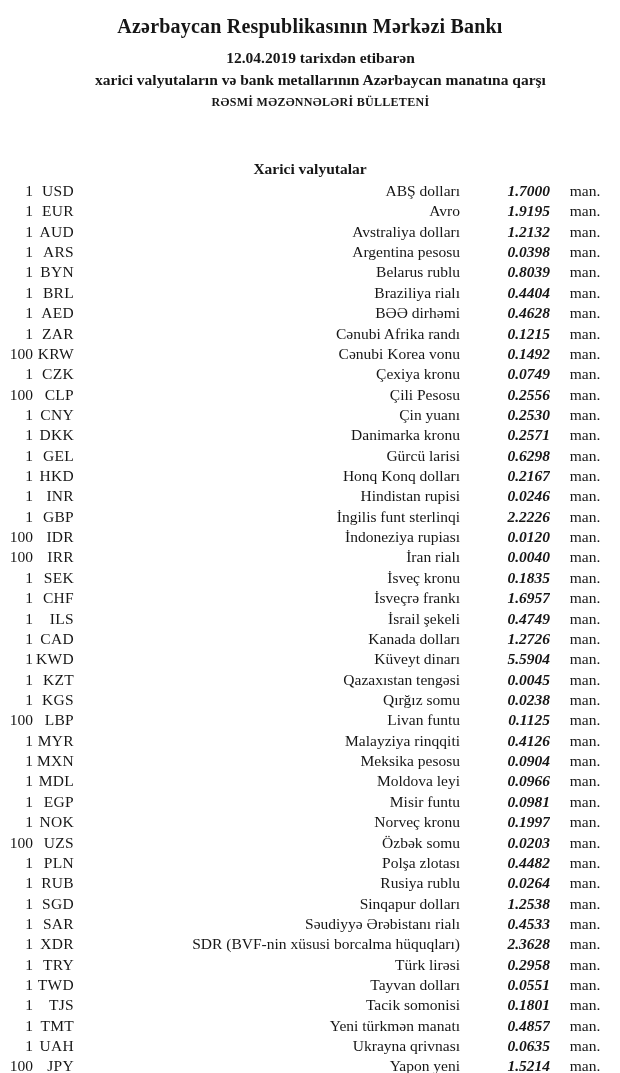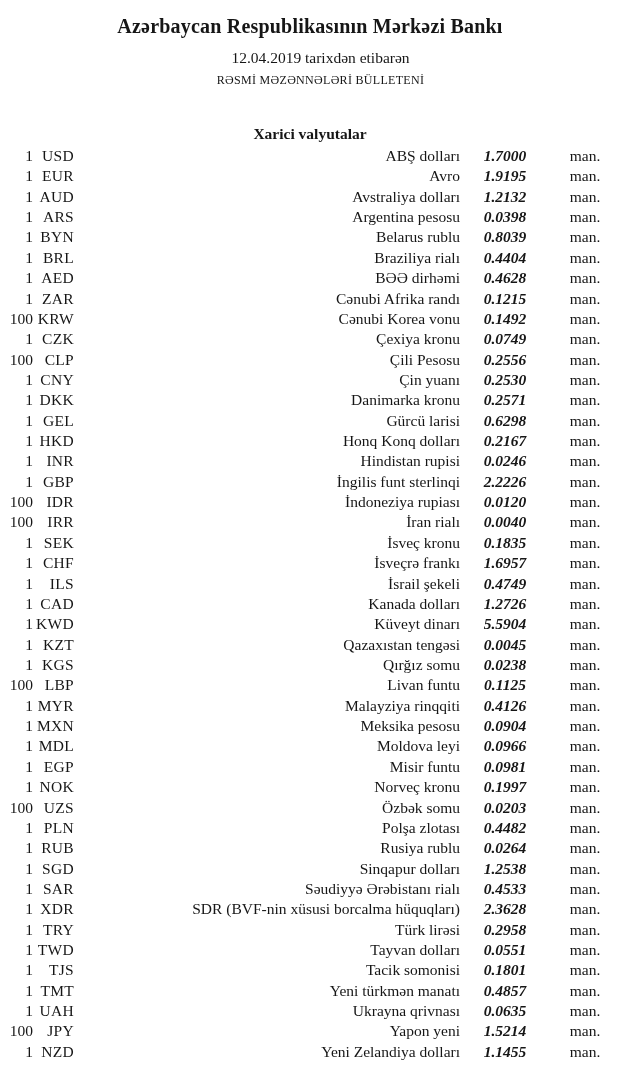--- a/index.html
+++ b/index.html
@@ -7,54 +7,55 @@
     width: 620px; height: 1073px;
     background: #ffffff; color: #161616;
     font-family: "Liberation Serif", serif;
     overflow: hidden;
   }
   .header { text-align: center; padding-top: 5px; }
   .title {
     font-size: 20px; line-height: 26px;
     font-weight: bold; margin: 8px; letter-spacing: 0.2px;
   }
-  .hline { font-size: 15.5px; line-height: 22px; font-weight: normal; padding-left: 21px; }
+  .hline { font-size: 15.5px; line-height: 22px; font-weight: bold; padding-left: 21px; }
   .bulletin { font-size: 12px; letter-spacing: 0.3px; }
   .section-title {
     text-align: center; font-weight: bold;
-    font-size: 15.5px; line-height: 20px; margin-top: 33px;
+    font-size: 15.5px; line-height: 20px; margin-top: 46px;
   }
   table.rates {
     width: 620px; border-collapse: collapse; table-layout: fixed;
     margin-top: 2px;
   }
   table.rates td {
     padding: 0; height: 20.36px; line-height: 20.36px;
     font-size: 15.5px; white-space: nowrap; overflow: hidden;
     vertical-align: middle;
   }
   td.qty  { text-align: right; }
   td.code { text-align: right; letter-spacing: 0.3px; }
   td.name { text-align: right; }
-  td.rate { text-align: center; font-weight: bold; font-style: italic; font-size: 15px; }
+  td.rate { text-align: right; font-weight: bold; font-style: italic; font-size: 15px; }
   td.unit { text-align: center; padding-left: 11px; }
   col.c-qty  { width: 33px; }
   col.c-code { width: 41px; }
   col.c-name { width: 386px; }
   col.c-rate { width: 90px; }
   col.c-unit { width: 70px; }
 </style>
 </head>
 <body>
 
 <div class="page">
 
   <div class="header">
     <h1 class="title">Azərbaycan Respublikasının Mərkəzi Bankı</h1>
     <div class="hline">12.04.2019 tarixdən etibarən</div>
+    <div class="hline">xarici valyutaların və bank metallarının Azərbaycan manatına qarşı</div>
     <div class="hline bulletin">RƏSMİ MƏZƏNNƏLƏRİ BÜLLETENİ</div>
   </div>
 
   <div class="section-title">Xarici valyutalar</div>
 
   <table class="rates">
     <colgroup>
       <col class="c-qty">
         <col class="c-code">
         <col class="c-name">

